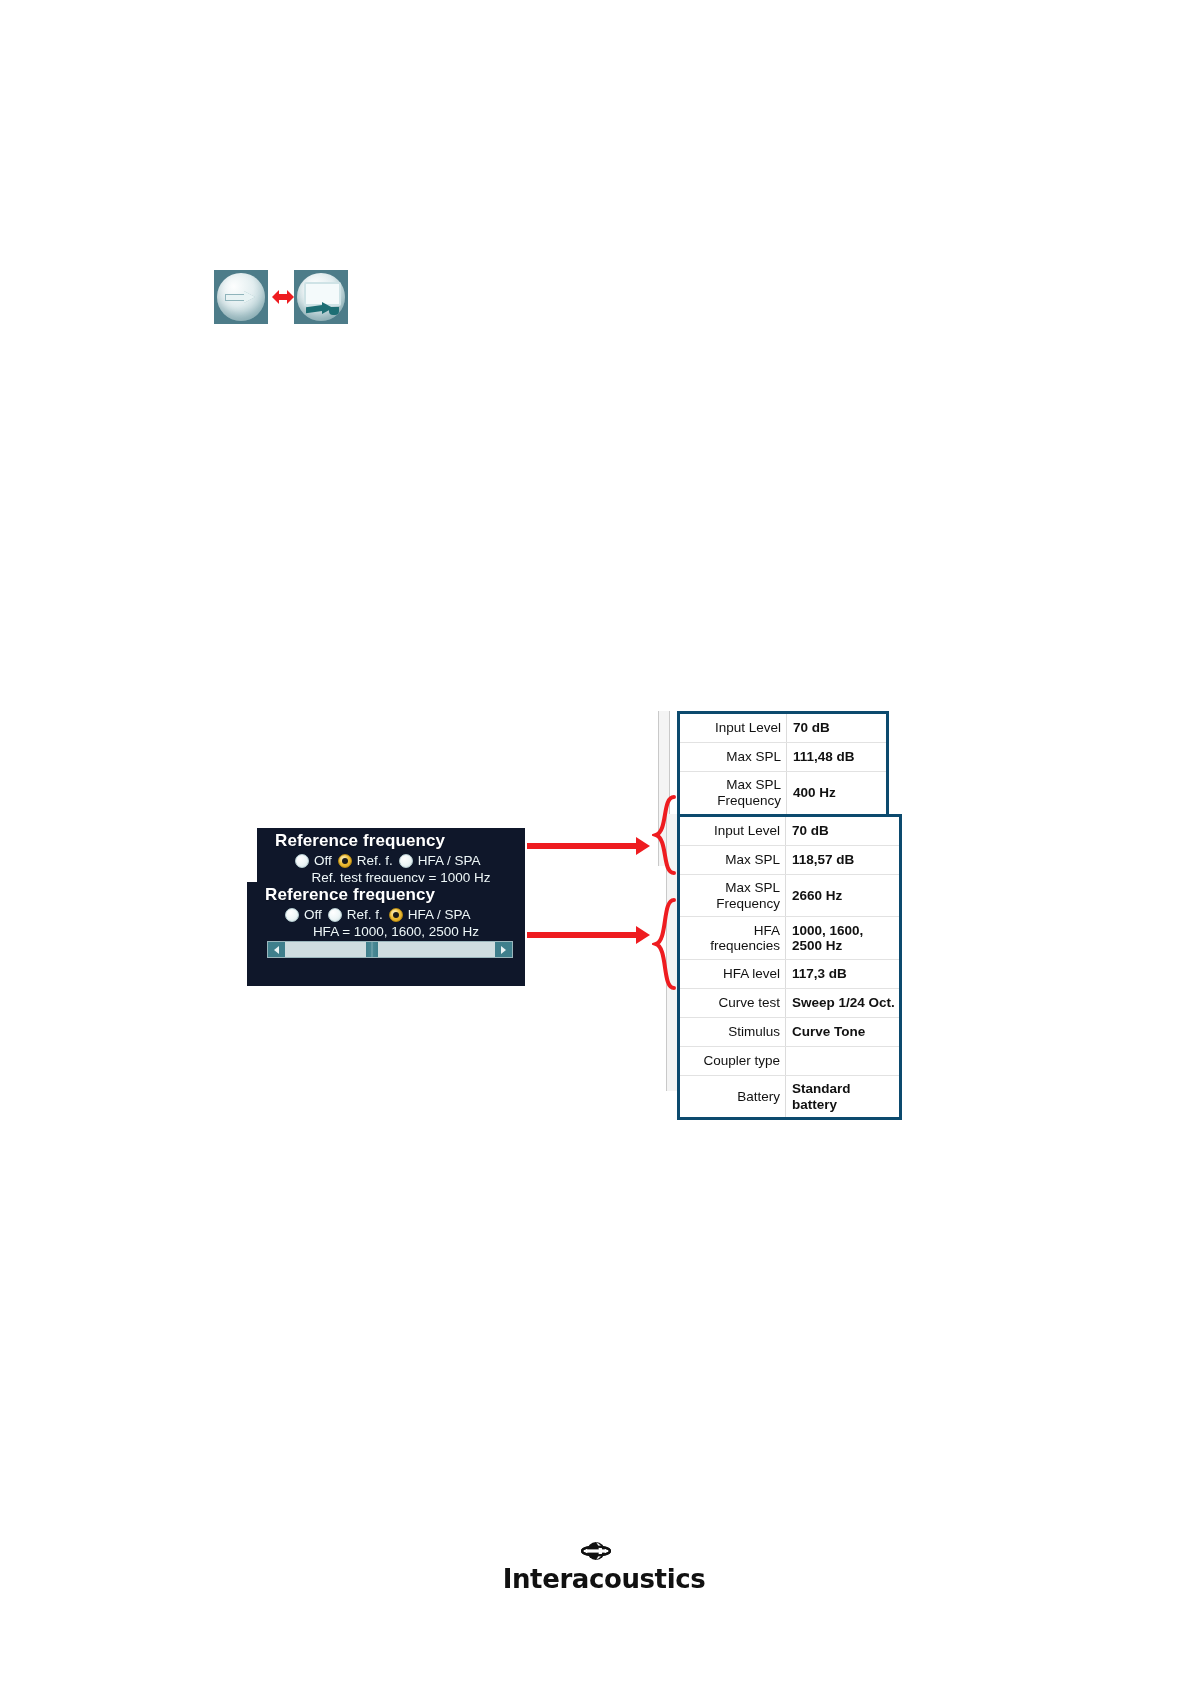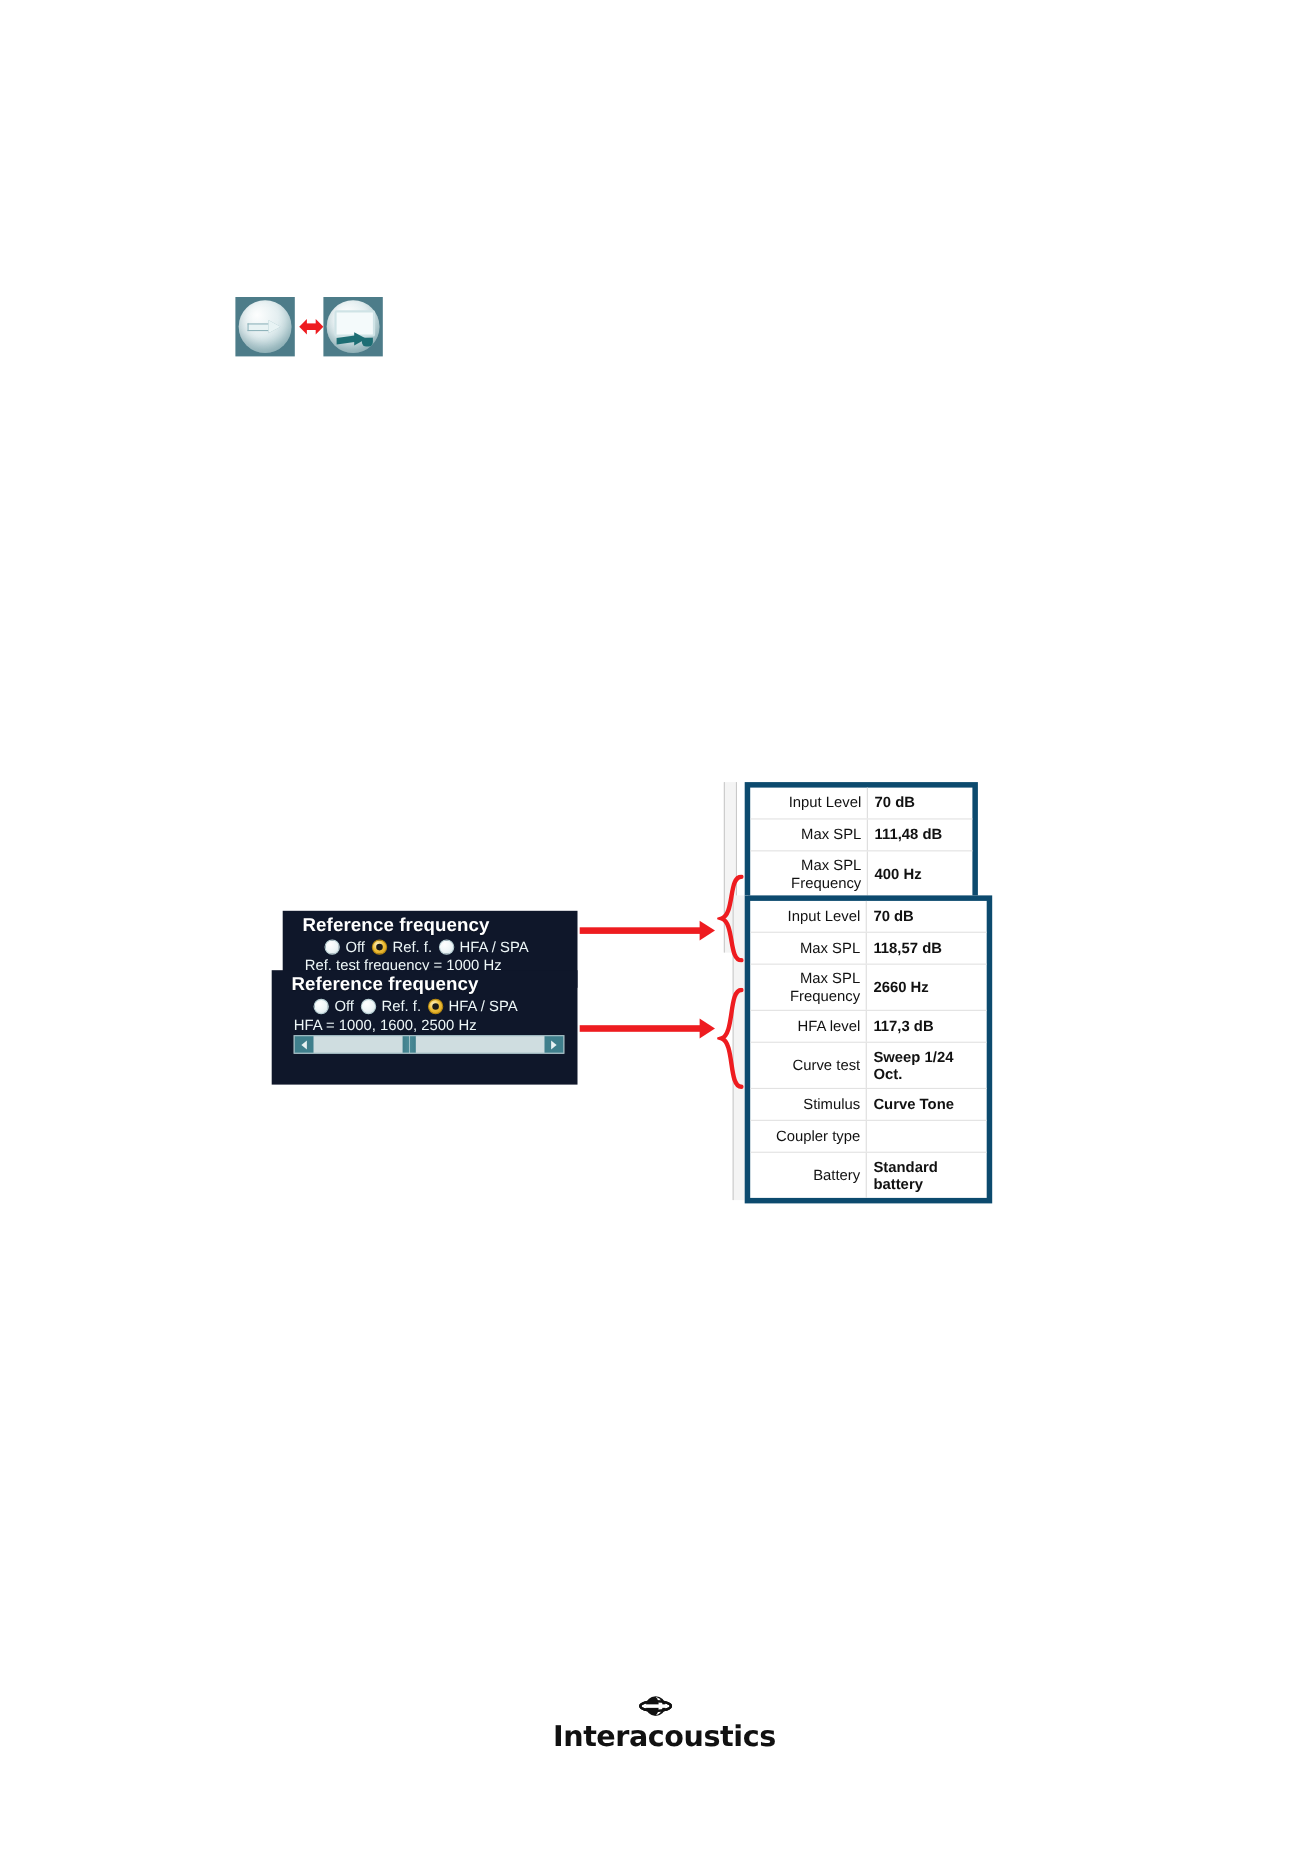--- a/index.html
+++ b/index.html
@@ -196,20 +196,21 @@
   .radio-label {
     color: #eef7f8;
     font-size: 13.5px;
     white-space: nowrap;
   }
   .ref-value {
     color: #eef7f8;
     font-size: 13.5px;
     padding: 2px 0 1px 20px;
     white-space: nowrap;
+    text-align: center;
   }
   .slider {
     position: relative;
     margin: 1px 12px 0 20px;
     height: 17px;
     background: #cfdde0;
     border: 1px solid #9ab6bc;
     box-sizing: border-box;
   }
   .slider .btn {
@@ -238,21 +239,21 @@
     height: 15px;
     background: linear-gradient(to right, #3f7f8c 0%, #4b8a96 45%, #e6f0f2 50%, #4b8a96 55%, #3f7f8c 100%);
   }
   .slider.s-a .thumb { left: 17px; }
   .slider.s-b .thumb { left: 40%; }
 
   
   .meas-table {
     position: absolute;
     background: #ffffff;
-    border: 5px solid #0c4a6e;
+    border: 3px solid #0c4a6e;
     box-sizing: border-box;
     font-size: 13.5px;
     color: #111111;
   }
   .meas-table.table-a {
     left: 677px;
     top: 711px;
     width: 212px;
     z-index: 1;
   }
@@ -480,20 +481,24 @@
     <div class="mvalue">70 dB</div>
   </div>
   <div class="mrow">
     <div class="mlabel">Max SPL</div>
     <div class="mvalue">118,57 dB</div>
   </div>
   <div class="mrow">
     <div class="mlabel">Max SPL Frequency</div>
     <div class="mvalue">2660 Hz</div>
   </div>
+  <div class="mrow tall">
+    <div class="mlabel">HFA frequencies</div>
+    <div class="mvalue">1000, 1600, 2500 Hz</div>
+  </div>
   <div class="mrow">
     <div class="mlabel">HFA level</div>
     <div class="mvalue">117,3 dB</div>
   </div>
   <div class="mrow">
     <div class="mlabel">Curve test</div>
     <div class="mvalue">Sweep 1/24 Oct.</div>
   </div>
   <div class="mrow">
     <div class="mlabel">Stimulus</div>

